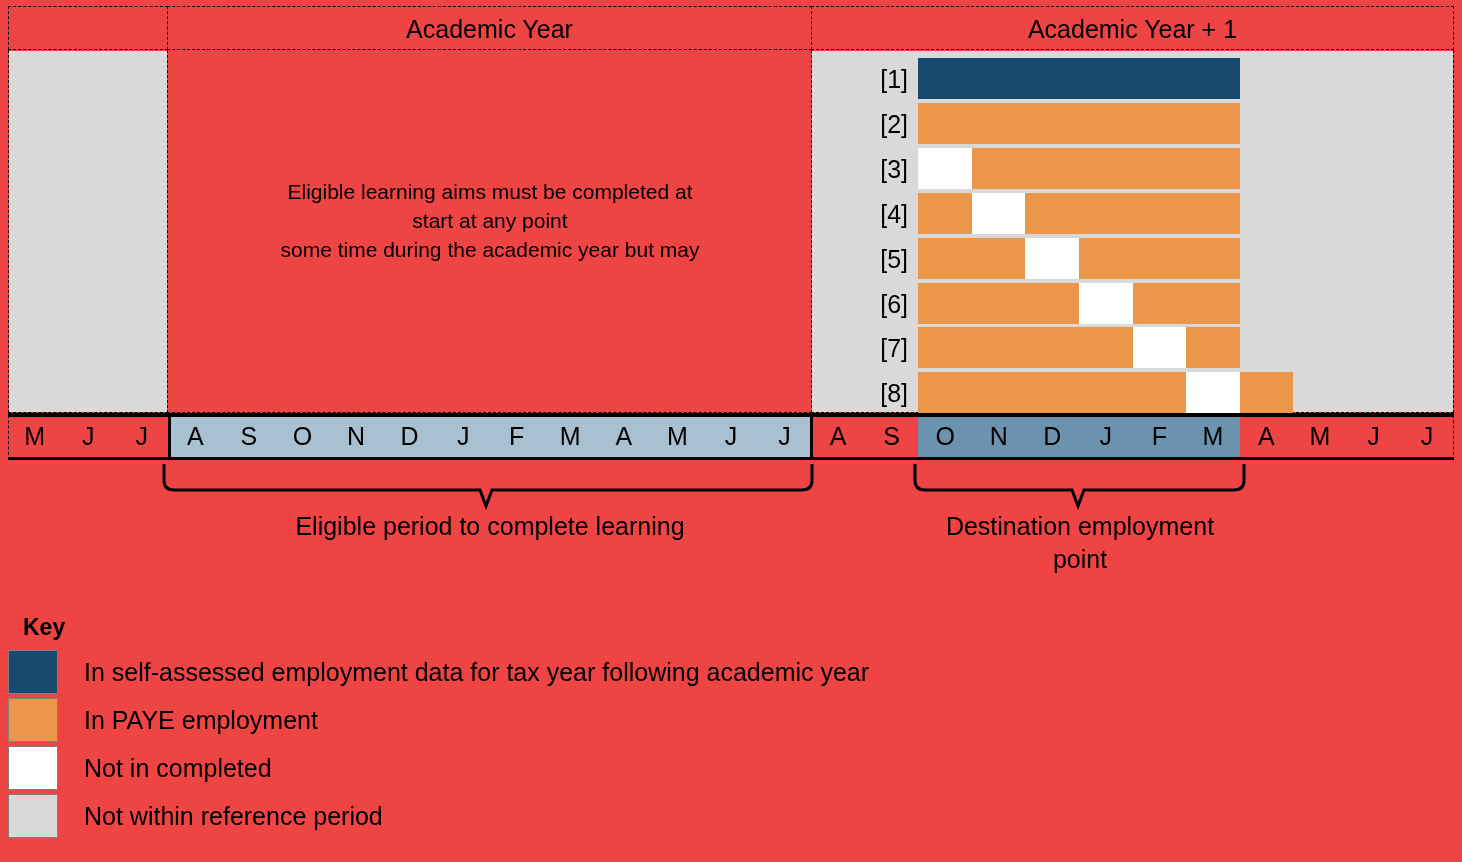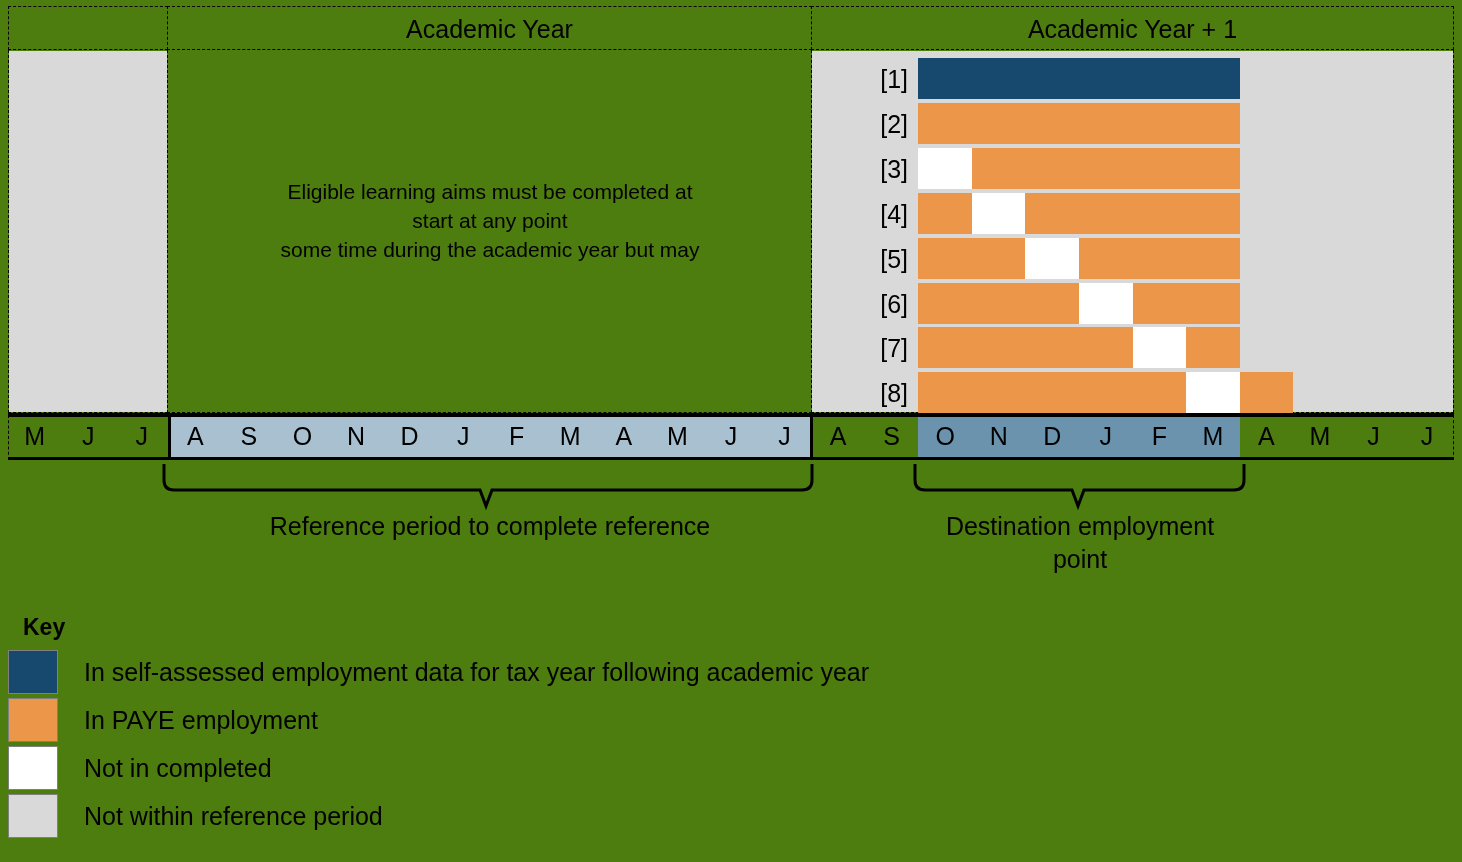--- a/index.html
+++ b/index.html
@@ -6,21 +6,21 @@
   html, body {
     margin: 0; padding: 0;
     background: #ffffff;
     font-family: "Liberation Sans", sans-serif;
   }
   #root {
     position: relative;
     width: 1462px;
     height: 862px;
     overflow: hidden;
-    background: #4d7c0f;
+    background: #ef4444;
   }
 
   
   .dash-box {
     position: absolute;
     border: 1px dashed #000;
   }
 
   .year-title {
     position: absolute;
@@ -215,21 +215,21 @@
       <div class="month" style="left: 1293.2px; width: 53.55px; top: 424px;">M</div>
       <div class="month" style="left: 1346.75px; width: 53.55px; top: 424px;">J</div>
       <div class="month" style="left: 1400.3px; width: 53.55px; top: 424px;">J</div>
       <div class="axis-rule" style="left: 167.65px; top: 417px; width: 3px; height: 40px;"></div>
       <div class="axis-rule" style="left: 810.25px; top: 417px; width: 3px; height: 40px;"></div>
     </div>
 
   <svg class="bracket" style="left:160px; top:462px; width:660px; height:48px;" viewBox="0 0 660 48" preserveAspectRatio="none">
     <path d="M4 2 L4 18 Q4 28 14 28 L320 28 L326 44 L332 28 L642 28 Q652 28 652 18 L652 2" fill="none" stroke="#000" stroke-width="3"></path>
   </svg>
-  <div class="caption" style="left:160px; top:510px; width:660px;">Reference period to complete reference</div>
+  <div class="caption" style="left:160px; top:510px; width:660px;">Eligible period to complete learning</div>
 
   <svg class="bracket" style="left:912px; top:462px; width:335px; height:48px;" viewBox="0 0 335 48" preserveAspectRatio="none">
     <path d="M3 2 L3 18 Q3 28 13 28 L160 28 L166 44 L172 28 L322 28 Q332 28 332 18 L332 2" fill="none" stroke="#000" stroke-width="3"></path>
   </svg>
   <div class="caption" style="left:905px; top:510px; width:350px;">
     <div>Destination employment</div>
     <div>point</div>
   </div>
 
   <div class="key-title" style="left:23px; top:616px;">Key</div>

